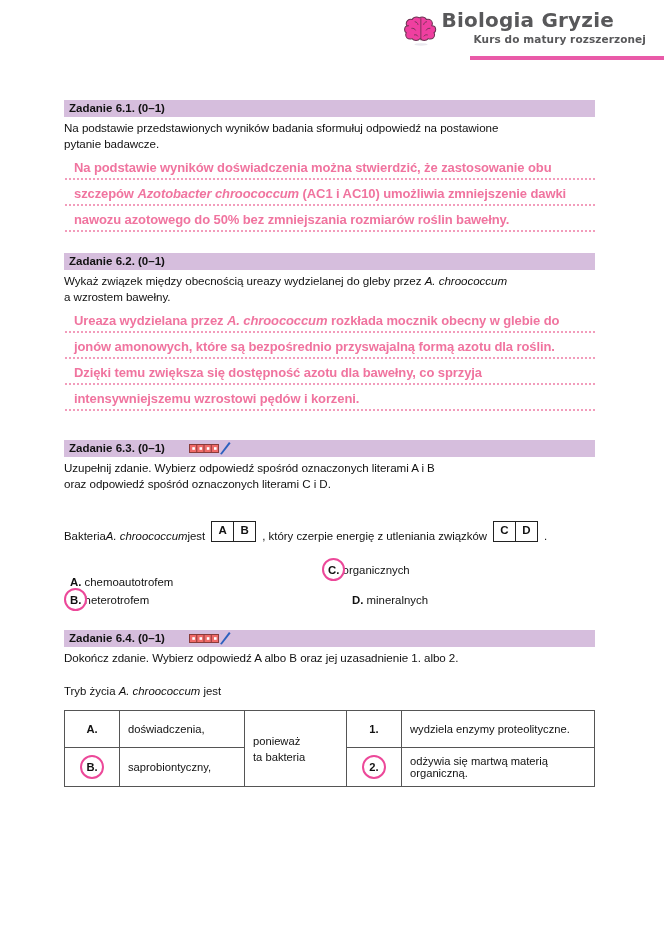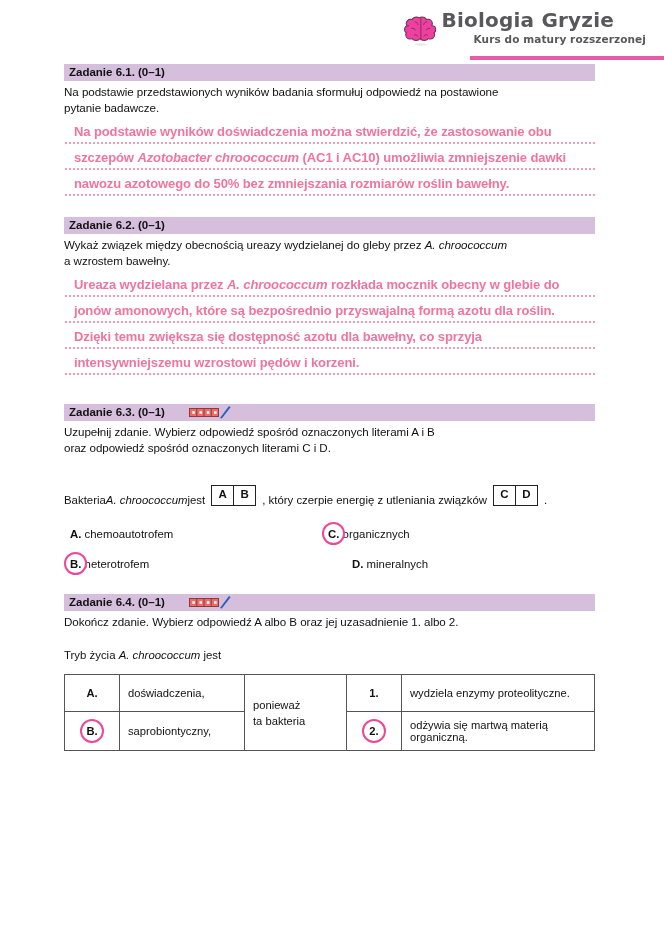--- a/index.html
+++ b/index.html
@@ -77,20 +77,21 @@
     background: #d6bedd;
     height: 17px;
     line-height: 17px;
     padding: 0 0 0 5px;
     font-size: 11.5px;
     font-weight: bold;
     color: #111;
     display: flex;
     align-items: center;
     box-sizing: border-box;
+    margin-top: 36px;
   }
   .task-header .th-label { white-space: nowrap; }
   .mark-icon {
     margin-left: 24px;
     display: inline-flex;
     align-items: center;
     position: relative;
     top: -1px;
   }
   .task-prompt {
@@ -185,21 +186,21 @@
     left: 50%;
     top: 50%;
     width: 23px;
     height: 23px;
     margin-left: -11.5px;
     margin-top: -11.5px;
     border: 2.2px solid #ec4899;
     border-radius: 50%;
     box-sizing: border-box;
   }
-  .opt-a { left: 6px;   top: 0;  }
+  .opt-a { left: 6px;   top: 12px;  }
   .opt-b { left: 6px;   top: 30px; }
   .opt-c { left: 264px; top: 0;  }
   .opt-d { left: 271px; top: 30px; padding-left: 17px; }
 
   
   .lead-in {
     font-size: 11.4px;
     color: #111;
     margin-top: 19px;
   }

